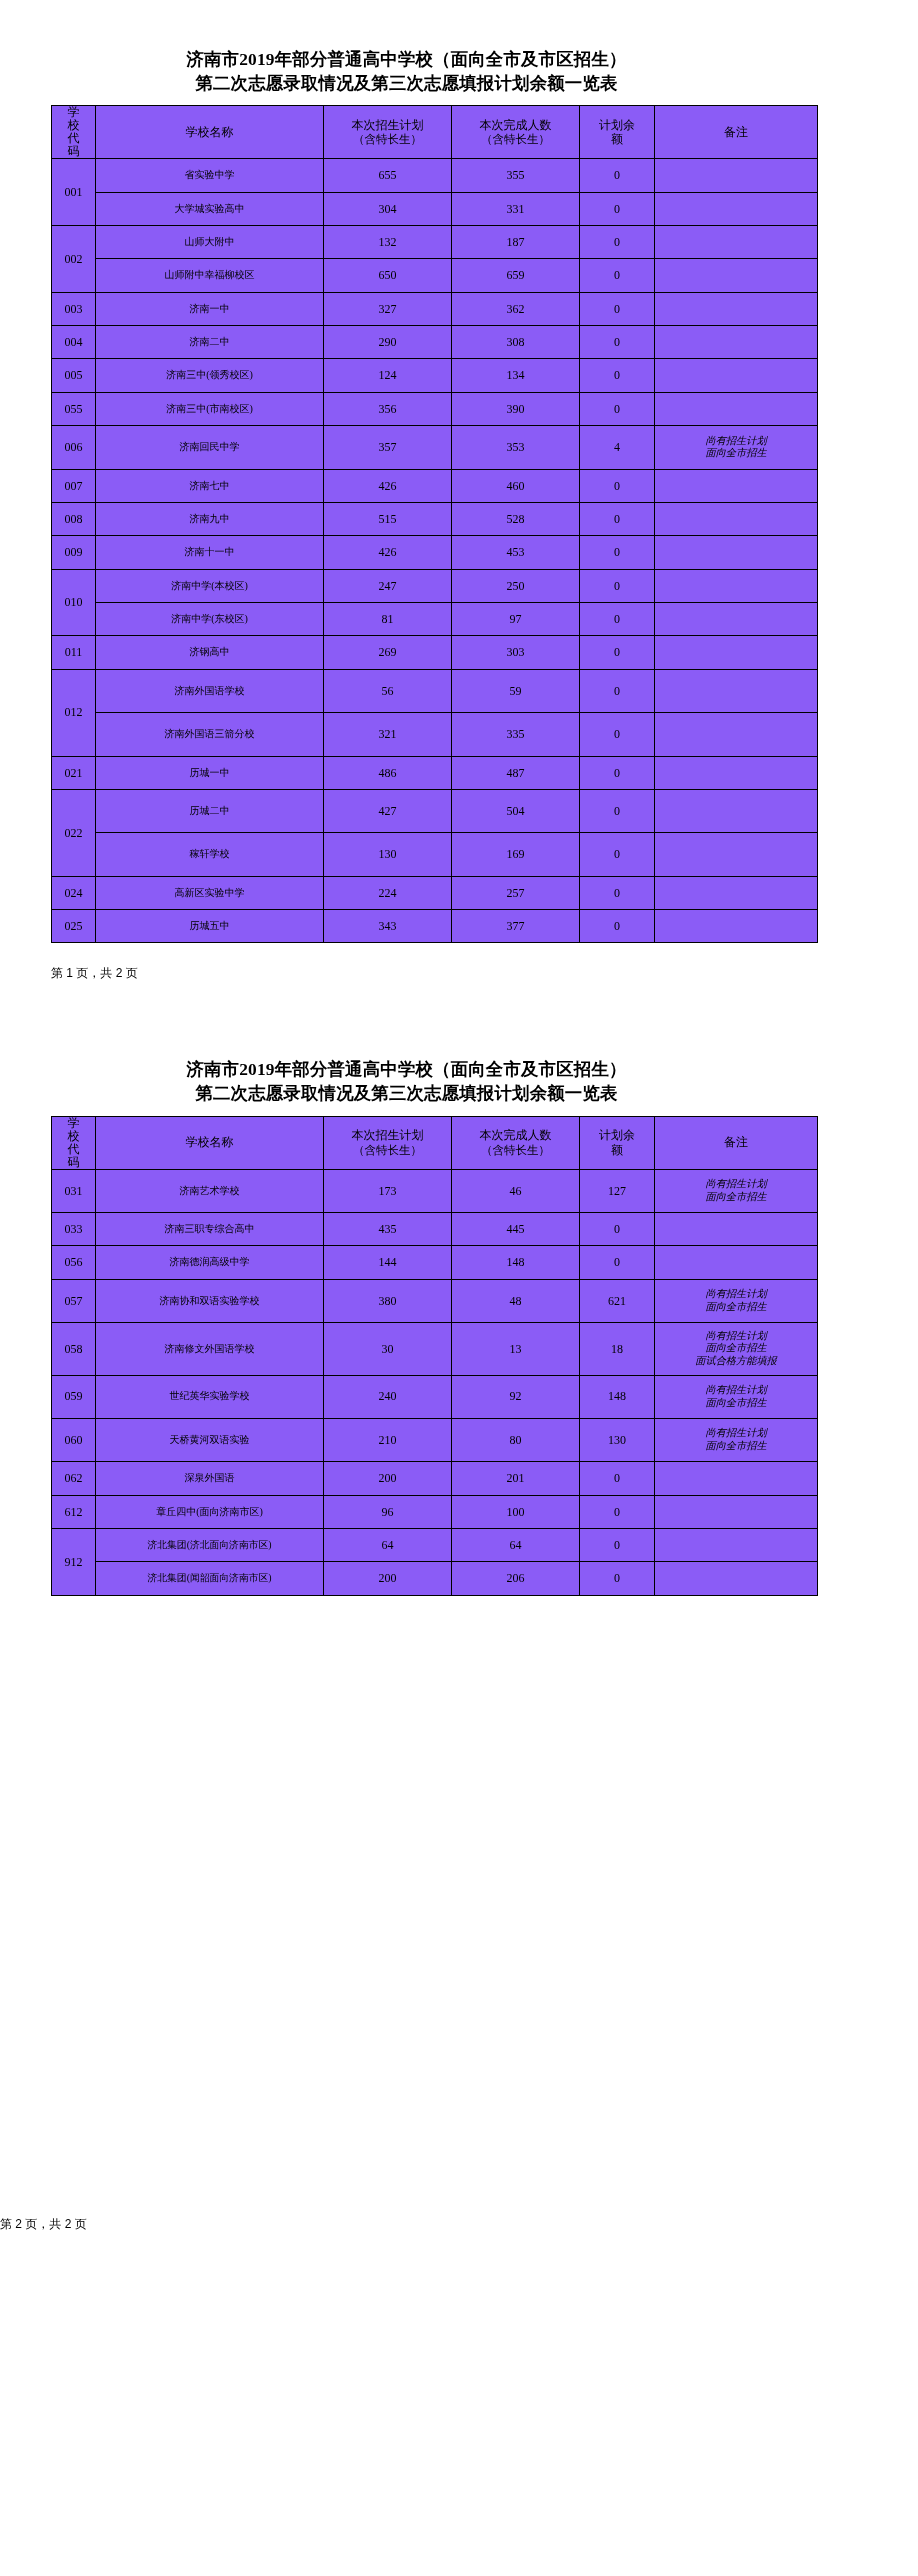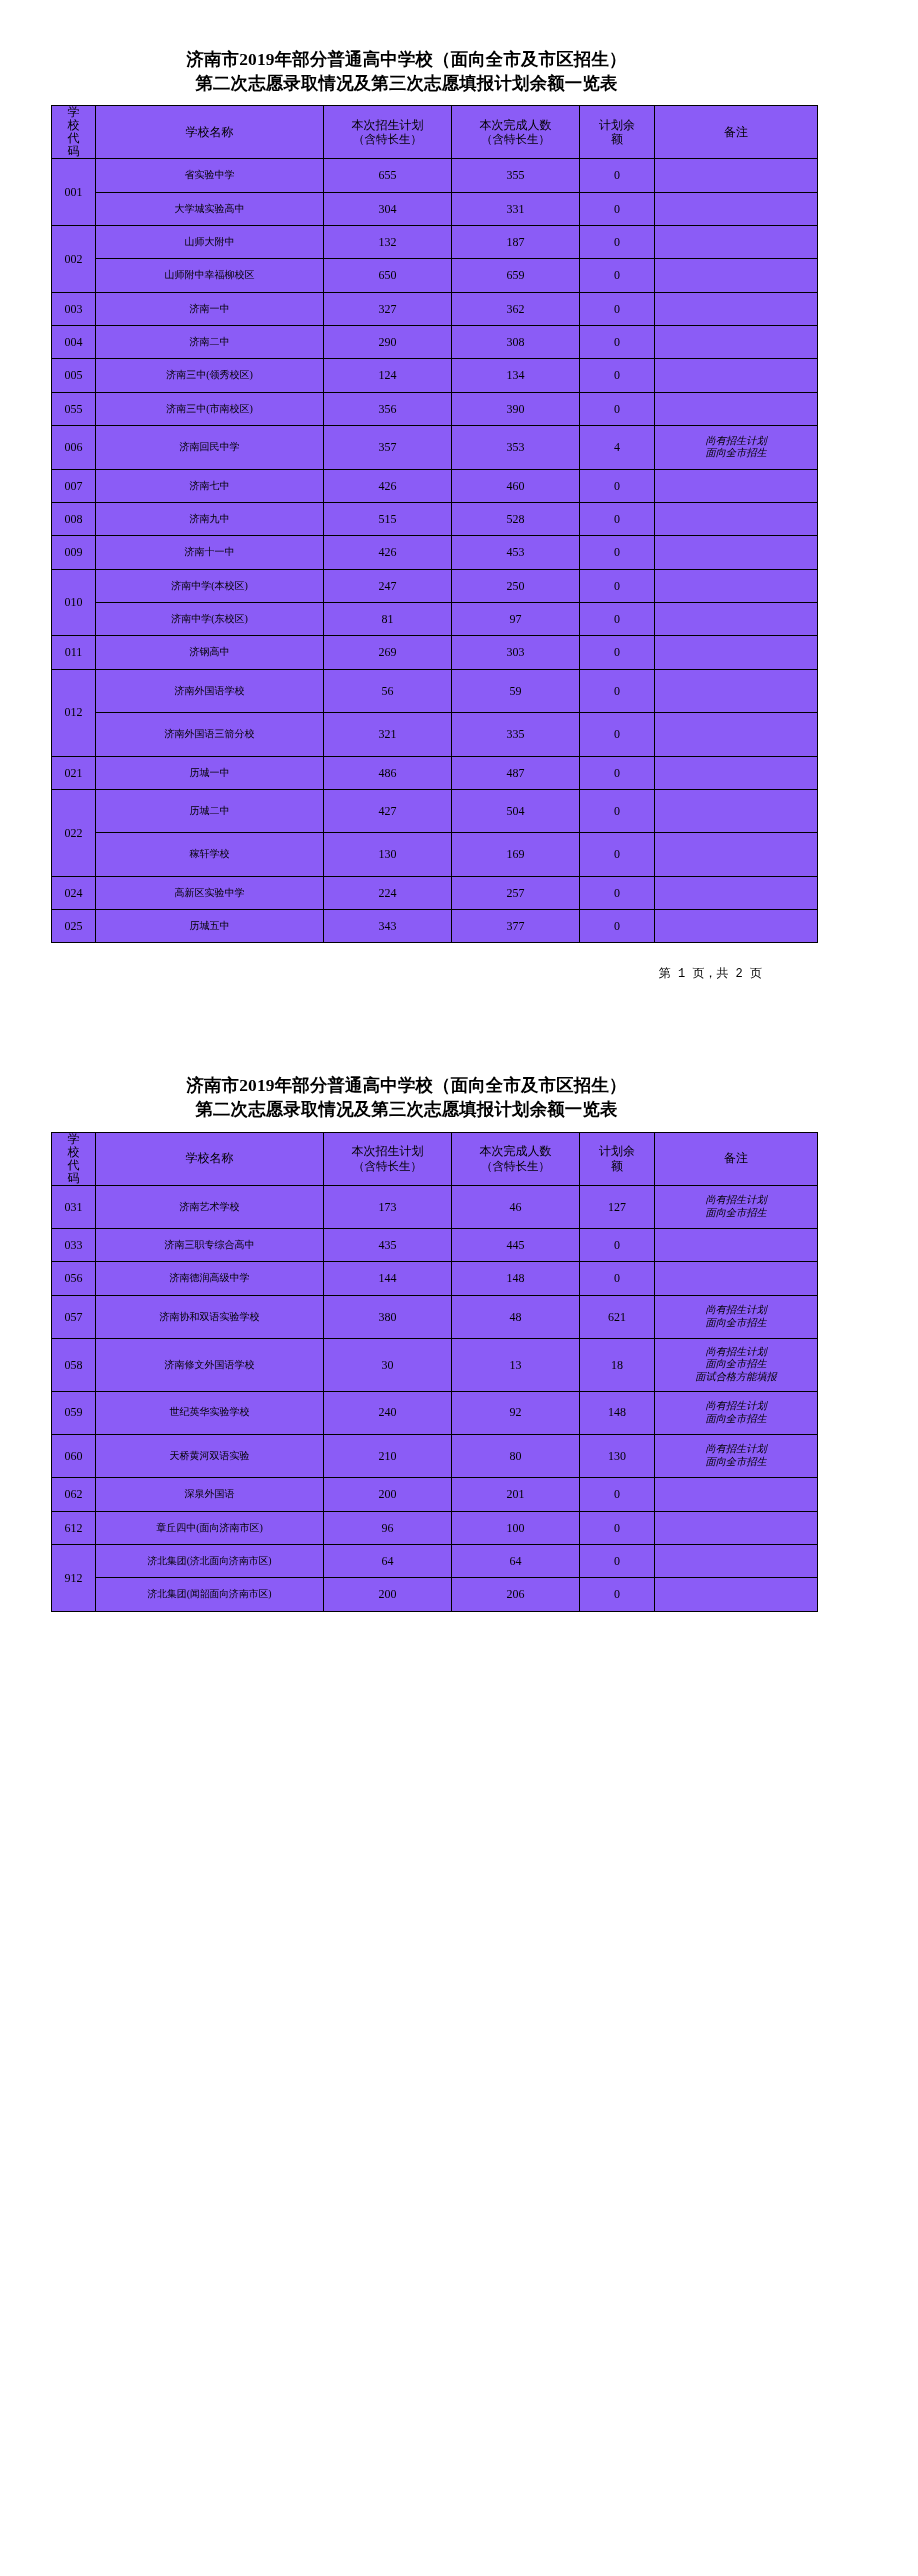--- a/index.html
+++ b/index.html
@@ -9,21 +9,21 @@
   }
   body {
     width: 919px;
     font-family: "Liberation Serif", "DejaVu Serif", serif;
     color: #000000;
     -webkit-font-smoothing: antialiased;
   }
   .page {
     width: 813px;
     box-sizing: border-box;
-    padding: 16px 51px;
+    padding: 0 51px;
     position: relative;
   }
   #page-1 { padding-top: 47px; }
   #page-2 { padding-top: 41px; }
 
   .title-block {
     text-align: center;
     margin: 0 auto 10.2px auto;
     width: 100%;
   }
@@ -92,23 +92,23 @@
   tbody td.note {
     font-size: 10.2px;
     line-height: 12.8px;
     padding: 1.7px 0.9px;
   }
   tbody td.note span { display: block; white-space: nowrap; font-style: italic; }
   tbody tr.tall td { height: 39px; }
   tbody tr.xtall td { height: 48px; }
 
   .pagefoot {
-    text-align: right;
+    text-align: left;
     font-size: 12px;
-    font-family: Liberation Mono, monospace;
+    font-family: Liberation Sans, sans-serif;
     margin-top: 22px;
   }
   #page-1 .pagefoot { margin-top: 22px; }
   #page-2 .pagefoot { position: absolute; left: 0; right: 0; bottom: 25.5px; margin-top: 0; }
   #page-2 { height: 1242px; }
   .spacer-break { height: 34px; }
 </style>
 </head>
 <body>
 
@@ -469,14 +469,15 @@
         <tr>
           <td class="name small">济北集团(闻韶面向济南市区)</td>
           <td class="num">200</td>
           <td class="num">206</td>
           <td class="num">0</td>
           <td class="note"></td>
         </tr>
       </tbody>
   </table>
 
+  <div class="pagefoot">第 2 页，共 2 页</div>
 </div>
 
 
 </body></html>

